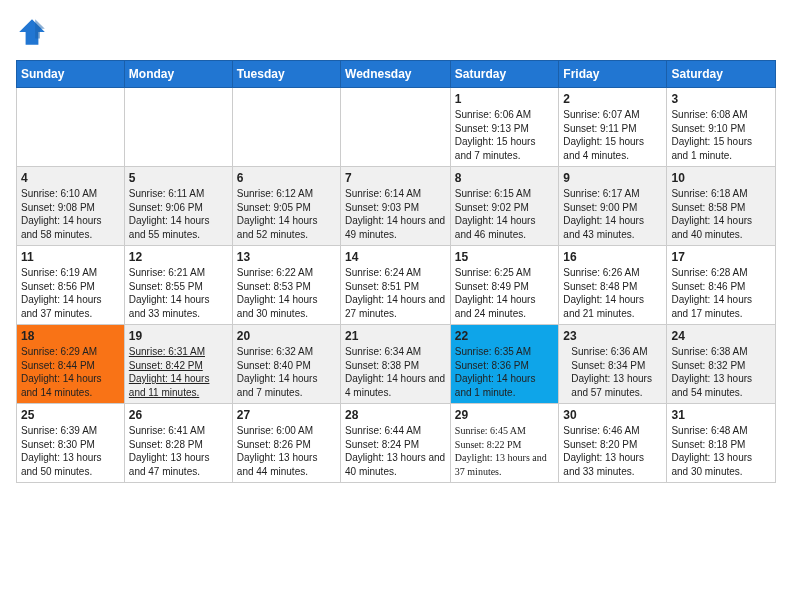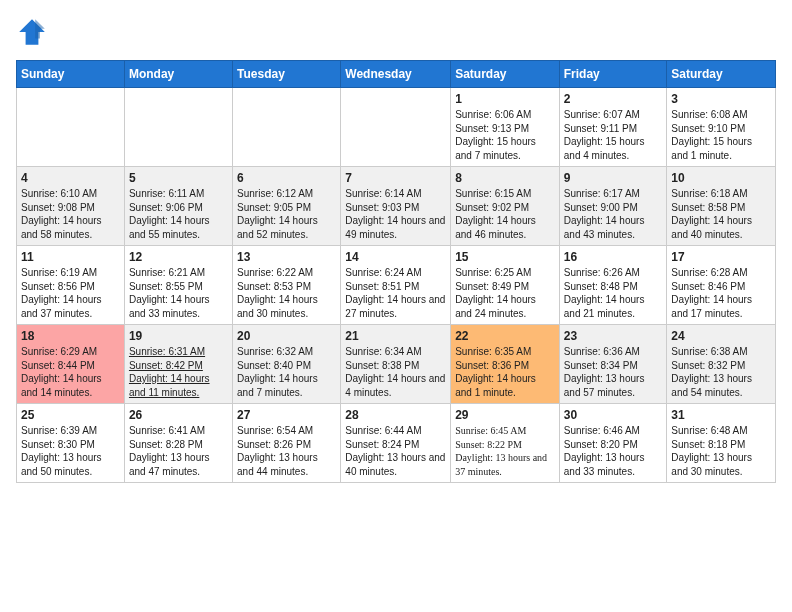--- a/index.html
+++ b/index.html
@@ -234,21 +234,21 @@
 Daylight: 14 hours and 21 minutes.</div>
         </td>
         <td>
           <div class="day-num">17</div>
           <div class="day-info" style="white-space: pre-line;">Sunrise: 6:28 AM
 Sunset: 8:46 PM
 Daylight: 14 hours and 17 minutes.</div>
         </td>
       </tr>
       <tr>
-        <td style="background: #fca5a5;">
+        <td style="background: #f97316;">
           <div class="day-num">18</div>
           <div class="day-info" style="white-space: pre-line;">Sunrise: 6:29 AM
 Sunset: 8:44 PM
 Daylight: 14 hours and 14 minutes.</div>
         </td>
         <td style="background: rgb(240, 240, 240);">
           <div class="day-num">19</div>
           <div class="day-info" style="white-space: pre-line; text-decoration: underline;">Sunrise: 6:31 AM
 Sunset: 8:42 PM
 Daylight: 14 hours and 11 minutes.</div>
@@ -258,29 +258,29 @@
           <div class="day-info" style="white-space: pre-line;">Sunrise: 6:32 AM
 Sunset: 8:40 PM
 Daylight: 14 hours and 7 minutes.</div>
         </td>
         <td style="background: rgb(240, 240, 240);">
           <div class="day-num">21</div>
           <div class="day-info" style="white-space: pre-line;">Sunrise: 6:34 AM
 Sunset: 8:38 PM
 Daylight: 14 hours and 4 minutes.</div>
         </td>
-        <td style="background: #fdba74;">
+        <td style="background: #0ea5e9;">
           <div class="day-num">22</div>
           <div class="day-info" style="white-space: pre-line;">Sunrise: 6:35 AM
 Sunset: 8:36 PM
 Daylight: 14 hours and 1 minute.</div>
         </td>
         <td style="background: rgb(240, 240, 240);">
           <div class="day-num">23</div>
-          <div class="day-info" style="white-space: pre-line;">Sunrise: 6:36 AM
+          <div class="day-info" style="white-space: pre-line; margin-left: 8px;">Sunrise: 6:36 AM
 Sunset: 8:34 PM
 Daylight: 13 hours and 57 minutes.</div>
         </td>
         <td style="background: rgb(240, 240, 240);">
           <div class="day-num">24</div>
           <div class="day-info" style="white-space: pre-line;">Sunrise: 6:38 AM
 Sunset: 8:32 PM
 Daylight: 13 hours and 54 minutes.</div>
         </td>
       </tr>
@@ -292,21 +292,21 @@
 Daylight: 13 hours and 50 minutes.</div>
         </td>
         <td>
           <div class="day-num">26</div>
           <div class="day-info" style="white-space: pre-line;">Sunrise: 6:41 AM
 Sunset: 8:28 PM
 Daylight: 13 hours and 47 minutes.</div>
         </td>
         <td>
           <div class="day-num">27</div>
-          <div class="day-info" style="white-space: pre-line;">Sunrise: 6:54 AM
+          <div class="day-info" style="white-space: pre-line;">Sunrise: 6:00 AM
 Sunset: 8:26 PM
 Daylight: 13 hours and 44 minutes.</div>
         </td>
         <td>
           <div class="day-num">28</div>
           <div class="day-info" style="white-space: pre-line;">Sunrise: 6:44 AM
 Sunset: 8:24 PM
 Daylight: 13 hours and 40 minutes.</div>
         </td>
         <td>

